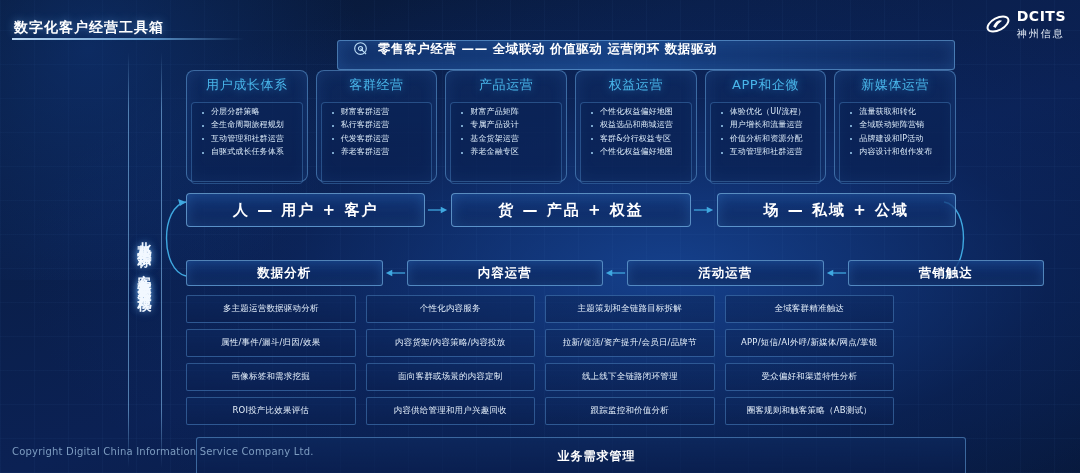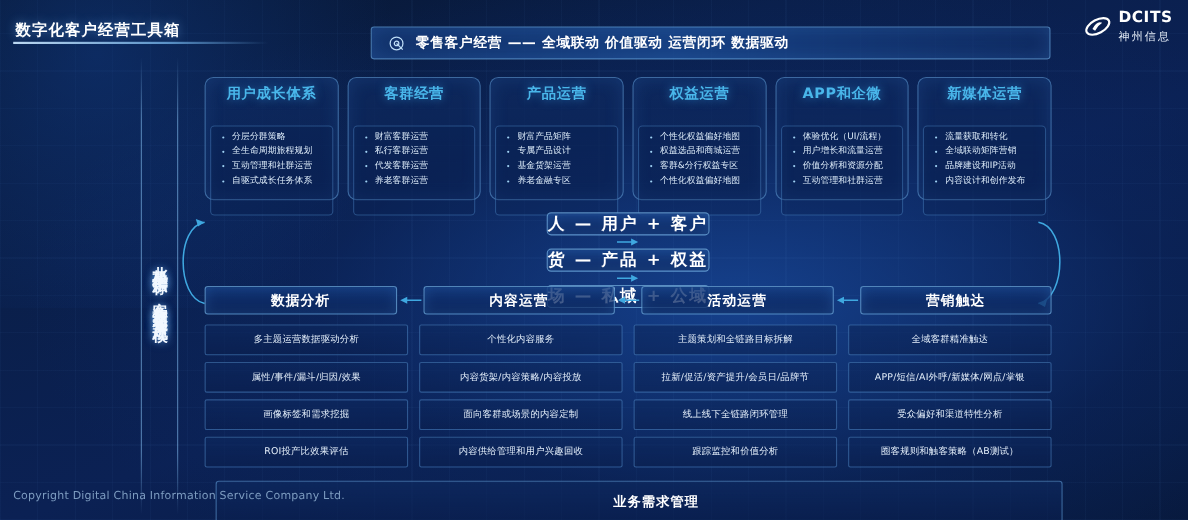--- a/index.html
+++ b/index.html
@@ -62,25 +62,25 @@
   .rail-line-r { right: 0; }
   .rail-text {
     writing-mode: vertical-rl; text-orientation: upright;
     font-size: 14px; font-weight: bold; color: #f2f8ff;
     letter-spacing: 3px; line-height: 1.15;
     text-shadow: 0 0 8px rgba(120,190,255,.5);
   }
 
   
   .banner {
-    position: absolute; left: 337px; top: 24px; width: 618px; height: 30px;
+    position: absolute; left: 337px; top: 40px; width: 618px; height: 30px;
     border: 1px solid rgba(120,185,240,.55);
     border-radius: 3px;
     background: linear-gradient(90deg, rgba(18,52,112,.85) 0%, rgba(26,74,146,.75) 45%, rgba(16,46,104,.6) 100%);
-    display: flex; align-items: center; gap: 10px; padding-left: 15px;
+    display: flex; align-items: flex-start; gap: 10px; padding-left: 15px;
     box-shadow: inset 0 0 18px rgba(70,140,220,.25);
   }
   .banner-icon { width: 15px; height: 15px; flex: none; }
   .banner-text {
     font-size: 12.5px; font-weight: bold; color: #ffffff; letter-spacing: .6px;
   }
 
   
   .cards {
     position: absolute; left: 186px; top: 70px; width: 770px; height: 112px;
@@ -90,24 +90,24 @@
     flex: 1;
     border: 1px solid rgba(110,175,235,.50);
     border-radius: 8px;
     background: linear-gradient(180deg, rgba(14,42,96,.72) 0%, rgba(12,34,84,.55) 100%);
     position: relative;
     padding: 5px 4px 4px 4px;
     box-shadow: inset 0 0 16px rgba(60,130,210,.18);
   }
   .card-title {
     text-align: center;
-    font-size: 13px; font-weight: bold;
+    font-size: 13px; font-weight: normal;
     color: #49b6ea; letter-spacing: .6px;
     text-shadow: 0 0 9px rgba(60,170,240,.55);
-    margin-bottom: 20px;
+    margin-bottom: 8px;
   }
   .card-inner {
     border: 1px solid rgba(95,160,225,.35);
     border-radius: 4px;
     height: 82px;
     padding: 5px 3px 3px 6px;
     background: rgba(10,32,80,.35);
   }
   .card-inner ul { list-style: none; }
   .card-inner li {
@@ -119,53 +119,53 @@
   }
   .card-inner li:before {
     content: ""; position: absolute; left: 4px; top: 3.5px;
     width: 2px; height: 2px; border-radius: 50%;
     background: #9fd2f4;
   }
 
   
   .flow {
     position: absolute; left: 186px; top: 193px; width: 770px; height: 34px;
-    display: flex; align-items: center; flex-direction: column;
+    display: flex; align-items: center;
   }
   .flow-box {
     flex: 1; height: 34px;
     border: 1px solid rgba(130,195,245,.65);
     border-radius: 4px;
     background: linear-gradient(180deg, rgba(20,58,126,.80), rgba(13,38,92,.70));
     display: flex; align-items: center; justify-content: center;
     font-size: 15px; font-weight: bold; color: #ffffff;
     letter-spacing: 2px;
     box-shadow: inset 0 0 14px rgba(70,150,230,.25);
   }
   .flow-arrow { width: 26px; flex: none; display: flex; align-items: center; justify-content: center; }
 
   
   .pillars {
-    position: absolute; left: 186px; top: 260px; width: 770px; height: 26px;
+    position: absolute; left: 186px; top: 260px; width: 858px; height: 26px;
     display: flex; align-items: center;
   }
   .pillar-box {
     flex: 1; height: 26px;
     border: 1px solid rgba(125,190,240,.62);
     border-radius: 3px;
     background: linear-gradient(180deg, rgba(18,54,120,.85), rgba(12,36,88,.72));
     display: flex; align-items: center; justify-content: center;
     font-size: 12.5px; font-weight: bold; color: #ffffff; letter-spacing: 1px;
     box-shadow: inset 0 0 12px rgba(70,150,230,.22);
   }
   .pillar-arrow { width: 24px; flex: none; display:flex; align-items:center; justify-content:center; }
 
   
   .grid {
-    position: absolute; left: 186px; top: 295px; width: 770px; height: 130px;
+    position: absolute; left: 186px; top: 295px; width: 708px; height: 130px;
     display: flex; gap: 10px;
   }
   .gcol { flex: 1; display: flex; flex-direction: column; gap: 6px; }
   .gcell {
     flex: 1;
     border: 1px solid rgba(95,160,225,.42);
     border-radius: 2px;
     background: linear-gradient(180deg, rgba(13,40,94,.60), rgba(10,30,76,.48));
     display: flex; align-items: center; justify-content: center;
     text-align: center;

